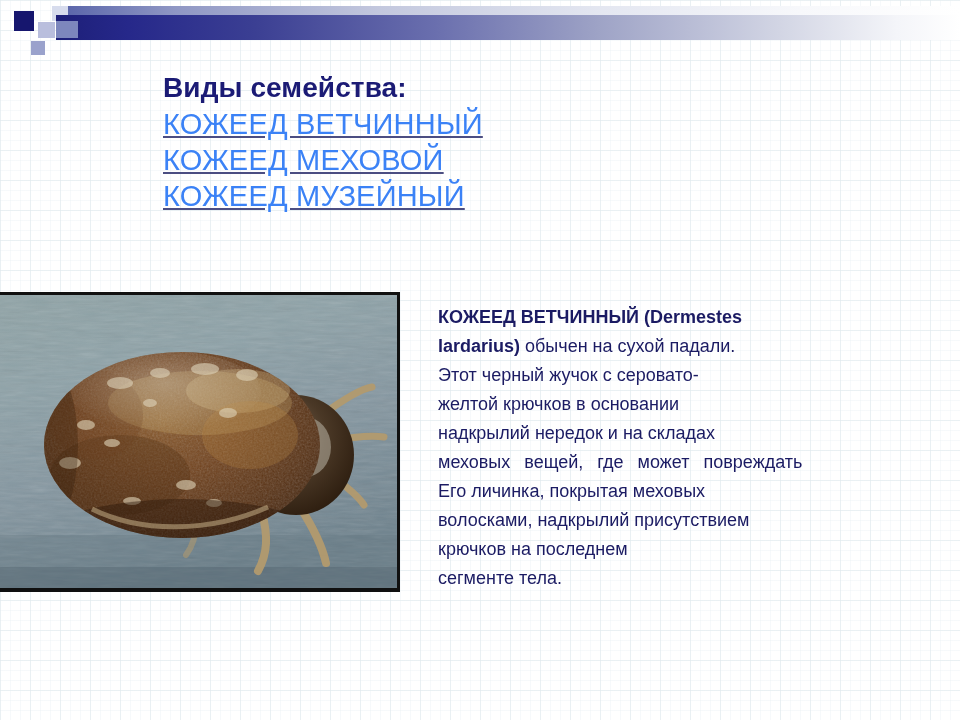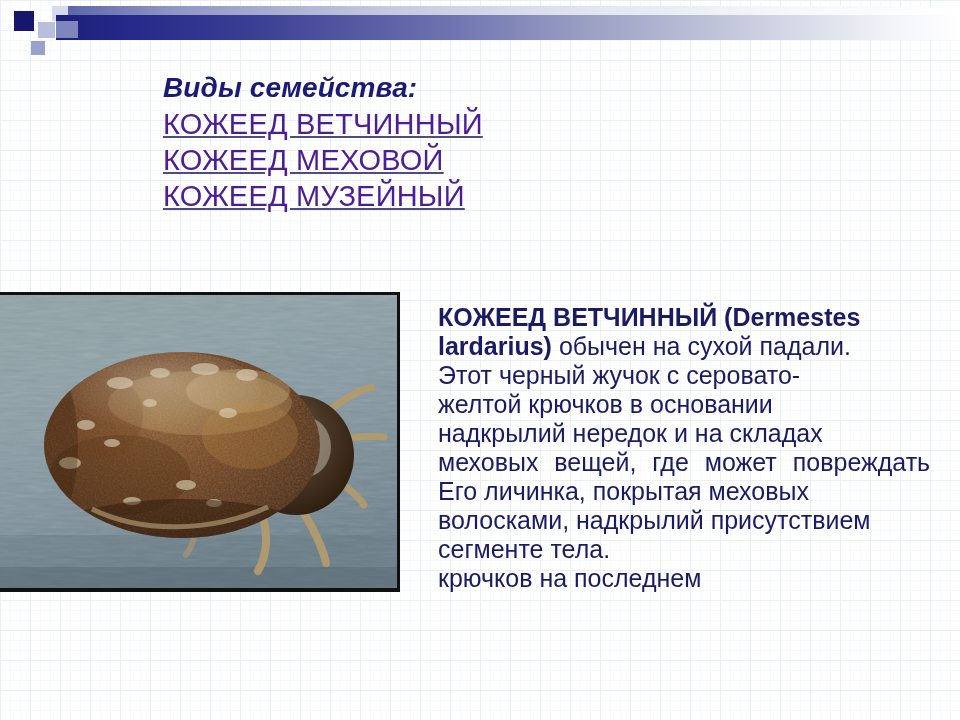--- a/index.html
+++ b/index.html
@@ -100,27 +100,26 @@
     top: 70px;
     z-index: 4;
   }
   #title-heading {
     font-size: 28px;
     font-weight: bold;
     color: #1b1b75;
     line-height: 36px;
     white-space: nowrap;
     letter-spacing: 0.1px;
-    font-style: italic;
   }
   .species-link {
     display: block;
     font-size: 29px;
     font-weight: normal;
-    color: #4c1d95;
+    color: #3b82f6;
     line-height: 36px;
     white-space: nowrap;
     text-decoration: underline;
     text-decoration-color: #4c4e82;
     text-underline-offset: 2px;
     cursor: pointer;
     letter-spacing: 0.2px;
   }
 
   
@@ -141,21 +140,21 @@
   #beetle-photo svg { display: block; }
 
   
   #description-block {
     position: absolute;
     left: 438px;
     top: 303px;
     width: 505px;
     z-index: 4;
     color: #1b1b63;
-    font-size: 25px;
+    font-size: 18px;
     line-height: 29px;
   }
   .desc-line {
     white-space: nowrap;
   }
   .desc-line.justify-wide {
     white-space: normal;
     word-spacing: 9px;
   }
   .desc-bold {
@@ -289,15 +288,15 @@
   </div>
   <div class="desc-line">
     <span class="desc-bold"> lardarius)</span><span> обычен на сухой падали.</span>
   </div>
   <div class="desc-line"> Этот черный жучок  с серовато-</div>
   <div class="desc-line">желтой крючков в основании</div>
   <div class="desc-line">надкрылий  нередок и на складах</div>
   <div class="desc-line justify-wide">меховых вещей, где может повреждать</div>
   <div class="desc-line">Его личинка, покрытая меховых</div>
   <div class="desc-line">волосками, надкрылий присутствием</div>
+  <div class="desc-line">крючков на последнем</div>
   <div class="desc-line">сегменте тела.</div>
-  <div class="desc-line">крючков на последнем</div>
 </div>
 
 </body></html>

